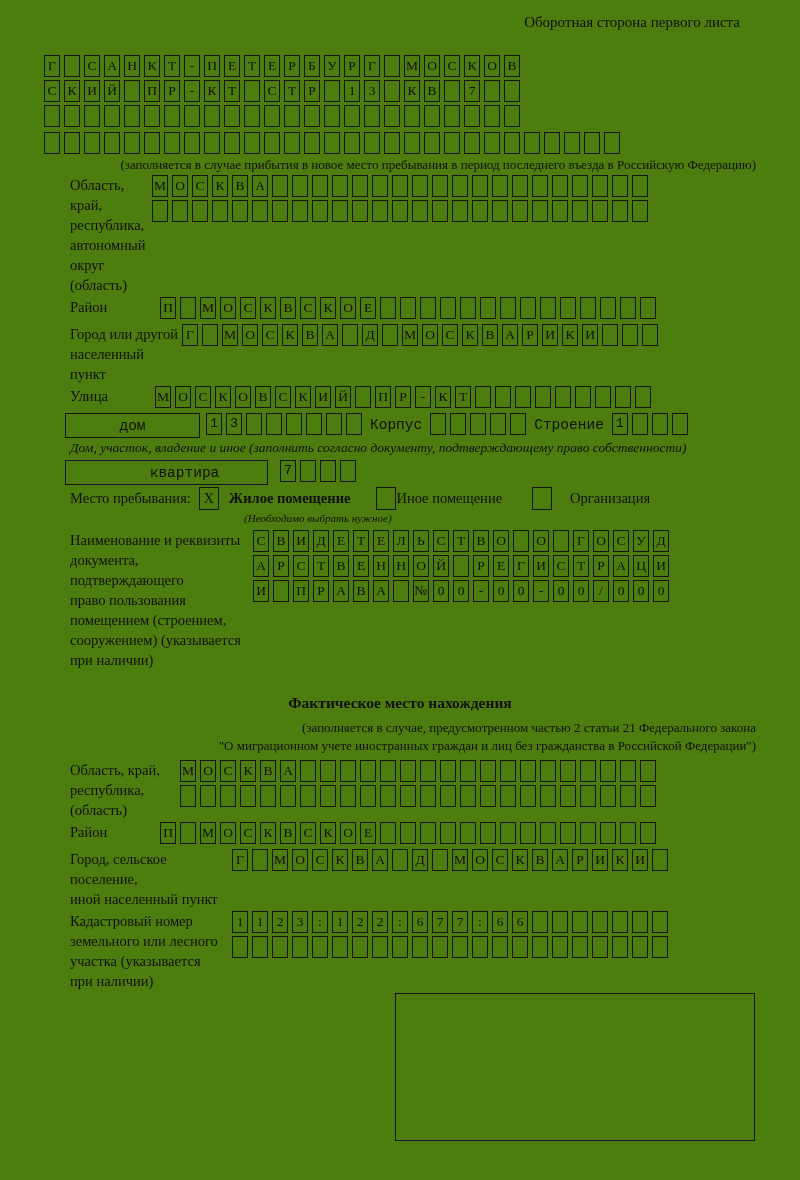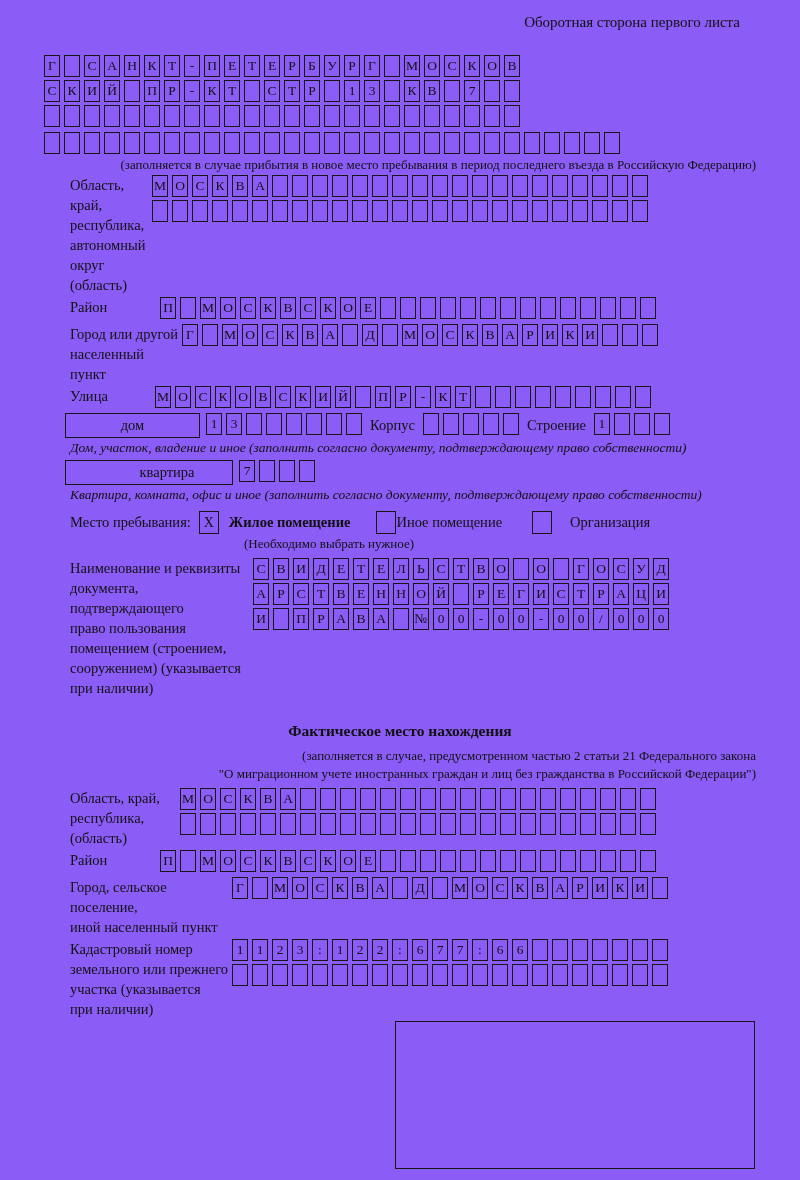--- a/index.html
+++ b/index.html
@@ -1,20 +1,20 @@
 <!DOCTYPE html>
 <html><head>
 <meta charset="utf-8">
 <style>
   * { margin:0; padding:0; box-sizing:border-box; }
   html,body { background:#ffffff; }
   .page {
     position:relative;
     width:800px; height:1180px;
-    background:#8b5cf6;
+    background:#4d7c0f;
     color:#111;
     font-family:"Liberation Serif", serif;
     padding:14px 44px 0 44px;
     overflow:hidden;
   }
   .hdr { text-align:right; font-size:15px; padding-right:16px; margin-bottom:24px; }
 
   .frow { display:flex; align-items:flex-start; margin-bottom:2px; }
   .lbl { font-size:14.5px; line-height:20px; flex-shrink:0; padding-left:26px; }
 
@@ -22,36 +22,36 @@
   .cellrow { display:flex; gap:4px; margin-bottom:3px; }
   .cell {
     width:16px; height:22px; flex-shrink:0;
     border:1.5px solid #161616;
     display:flex; align-items:center; justify-content:center;
     font-size:13.5px; line-height:1;
   }
   .note { font-size:13px; text-align:right; margin-bottom:2px; }
   .h2 { font-size:15.5px; font-weight:bold; text-align:center; margin:4px 0 8px 0; }
 
-  .houserow { display:flex; align-items:flex-end; margin-bottom:2px; }
+  .houserow { display:flex; align-items:flex-end; margin-bottom:2px;font-family:Liberation Mono, monospace; }
   .namedbox {
     height:25px; border:1.5px solid #161616;
     display:flex; align-items:center; justify-content:center;
     font-size:14.5px; flex-shrink:0;
   }
   .inl-lbl { font-size:14.5px; line-height:25px; padding:0 8px; white-space:nowrap; }
   .caption { font-size:13.5px; margin:0 0 4px 26px;font-style:italic; }
 
   .stayrow { display:flex; align-items:center; margin-left:26px; margin-bottom:2px; font-size:14.5px; }
   .chk {
     width:20px; height:23px; border:1.5px solid #161616; flex-shrink:0;
     display:flex; align-items:center; justify-content:center;
     font-size:14px;
   }
-  .choose-note { font-size:13px; margin:0 0 6px 200px; }
+  .choose-note { font-size:11px; margin:0 0 6px 200px;font-style:italic; }
 
   .stampbox {
     width:360px; height:148px;
     border:1.5px solid #161616;
     margin-left:351px; margin-top:2px;
   }
 </style>
 </head>
 <body>
 
@@ -359,29 +359,28 @@
     <div class="cellrow">
         <div class="cell">1</div>
         <div class="cell"></div>
         <div class="cell"></div>
         <div class="cell"></div>
       </div>
   </div>
   <div class="caption">Дом, участок, владение и иное (заполнить согласно документу, подтверждающему право собственности)</div>
 
   <div class="houserow">
-    <div class="namedbox" style="width:168px; margin-left:21px; margin-right:6px;padding-left:36px;">квартира</div>
+    <div class="namedbox" style="width:203px; margin-left:21px; margin-right:12px;padding-left:36px;">квартира</div>
     <div class="cellrow">
         <div class="cell">7</div>
         <div class="cell"></div>
         <div class="cell"></div>
         <div class="cell"></div>
       </div>
   </div>
-  <div class="caption" style="margin-bottom:8px;">Квартира, комната, офис и иное (заполнить согласно документу, подтверждающему право собственности)</div>
 
   <div class="stayrow">
     <span>Место пребывания:</span>
     <span class="chk" style="margin-left:8px;">X</span>
     <span style="margin-left:10px;font-weight:bold;">Жилое помещение</span>
     <span class="chk" style="margin-left:26px;"></span>
     <span style="margin-left:0;">Иное помещение</span>
     <span class="chk" style="margin-left:30px;"></span>
     <span style="margin-left:18px;">Организация</span>
   </div>
@@ -593,21 +592,21 @@
         <div class="cell">И</div>
         <div class="cell">К</div>
         <div class="cell">И</div>
         <div class="cell"></div>
       </div>
   </div>
 
   <div class="frow">
     <div class="lbl" style="width:188px;">
         <div>Кадастровый номер</div>
-        <div>земельного или прежнего</div>
+        <div>земельного или лесного</div>
         <div>участка (указывается</div>
         <div>при наличии)</div>
       </div>
     <div class="cellcol">
       <div class="cellrow">
           <div class="cell">1</div>
           <div class="cell">1</div>
           <div class="cell">2</div>
           <div class="cell">3</div>
           <div class="cell">:</div>

